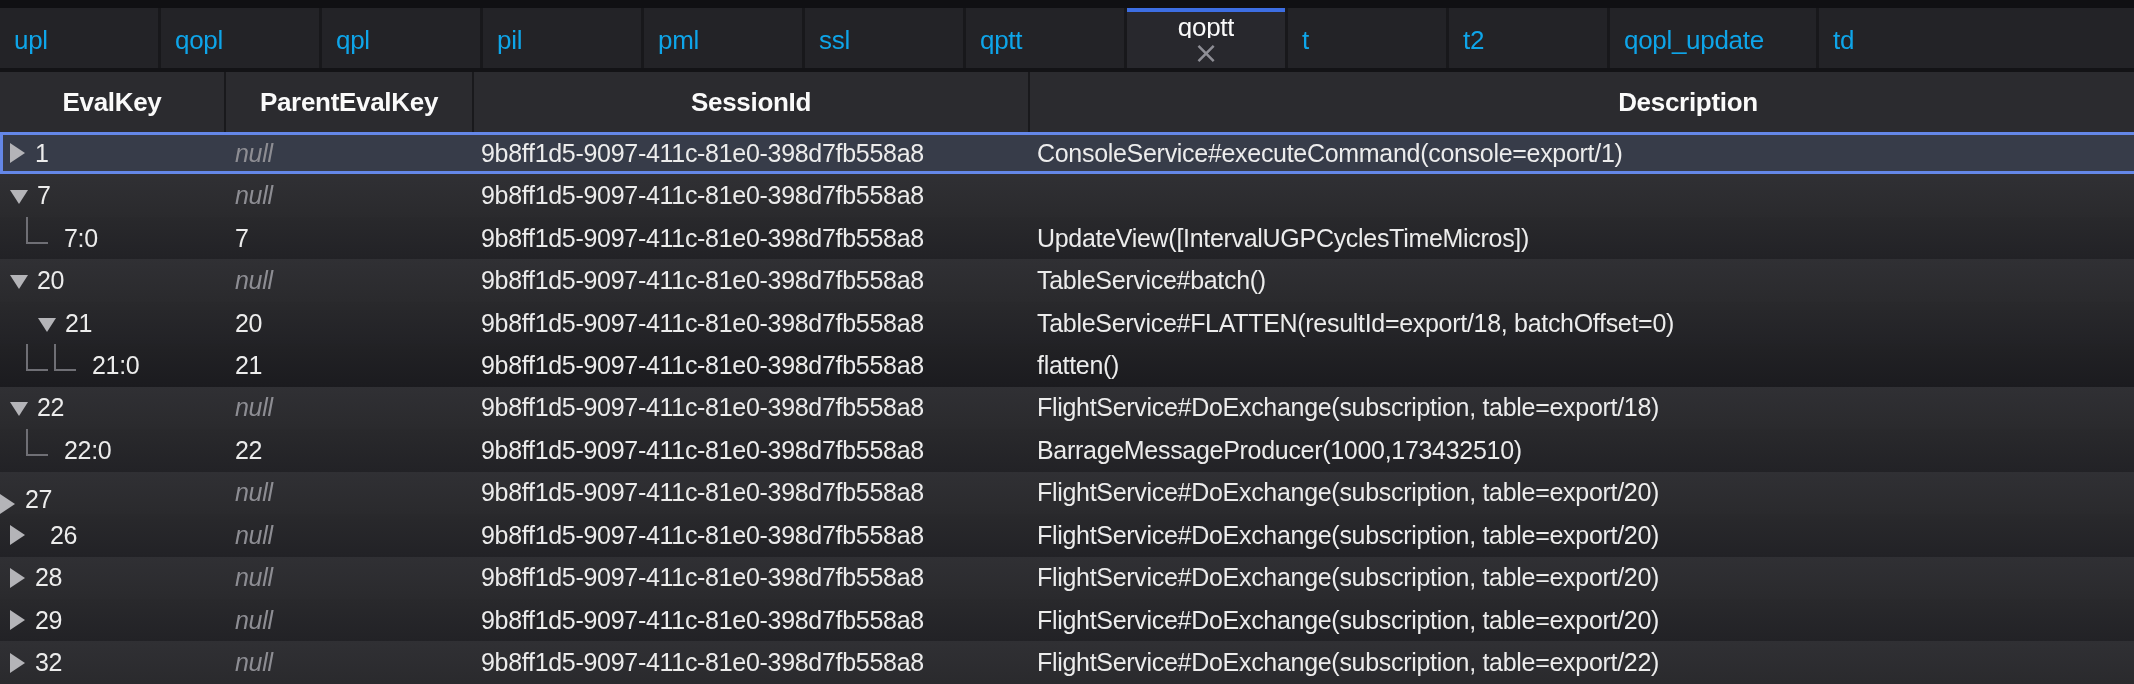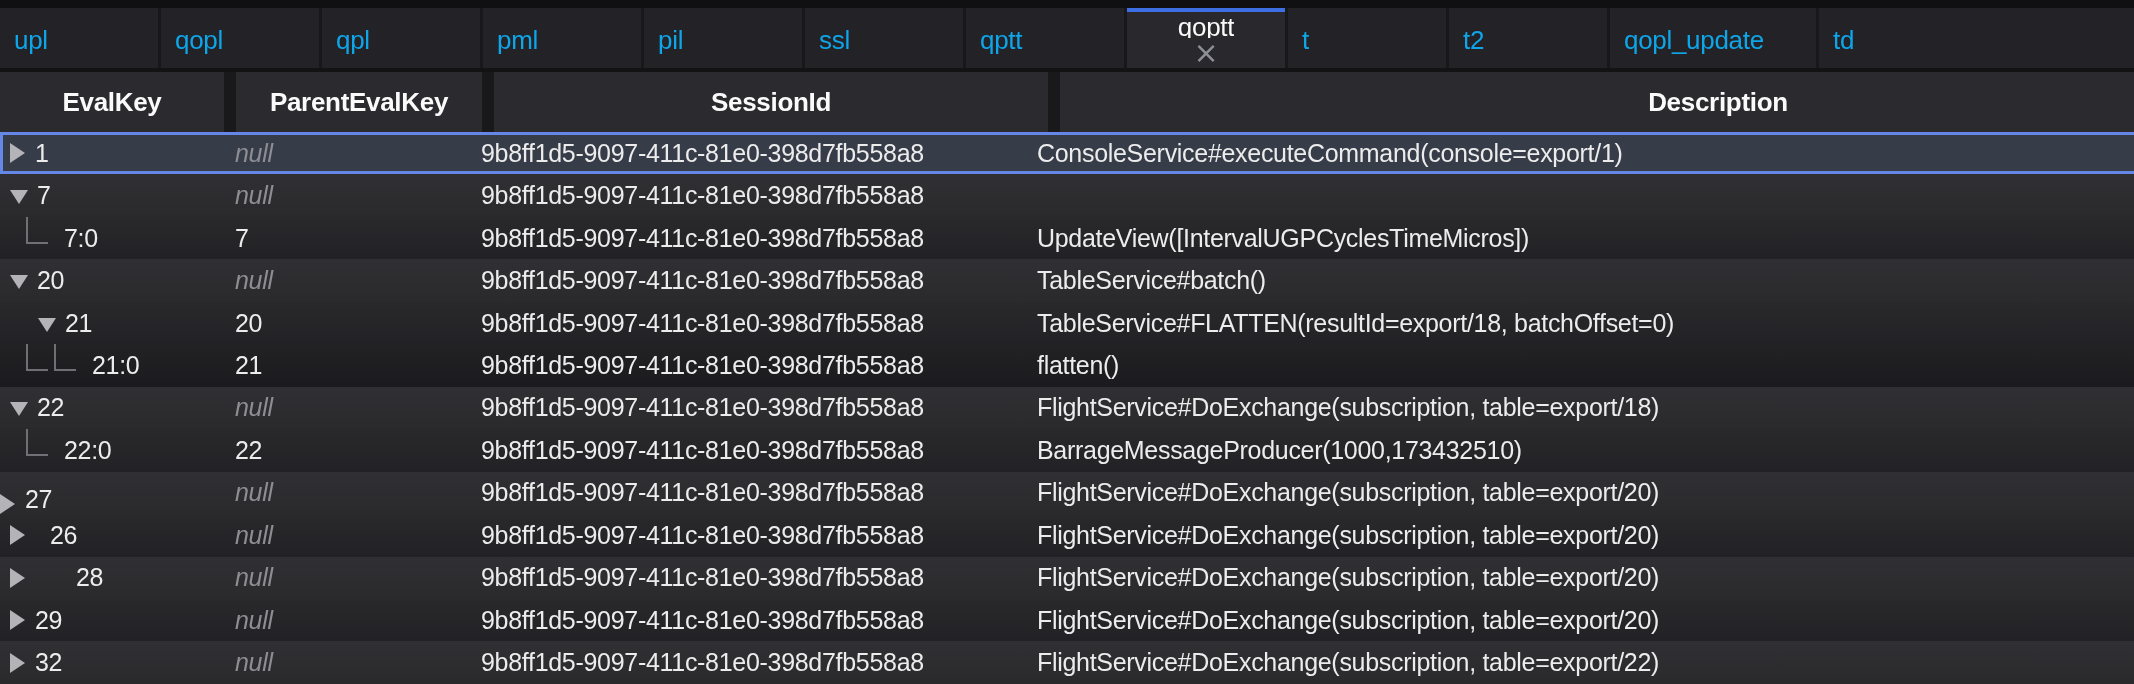--- a/index.html
+++ b/index.html
@@ -35,21 +35,21 @@
     flex: none; color: #8e8e95; font-size: 30px; line-height: 1;
     padding: 0 2px; cursor: pointer; font-family: "DejaVu Sans", sans-serif;
   }
 
   
   .gap { height: 4px; background: #131316; flex: none; }
 
   
   .thead {
     height: 60px; flex: none; background: #19191c;
-    display: flex; gap: 12px; overflow: hidden;
+    display: flex; gap: 2px; overflow: hidden;
   }
   .th {
     background: #2b2b2f; color: #fafafa; font-weight: bold; font-size: 26px;
     display: flex; align-items: center; justify-content: center;
     flex: none; letter-spacing: -0.3px; cursor: pointer;
   }
 
   
   .tbody { flex: 1; display: flex; flex-direction: column; overflow: hidden; }
   .row {
@@ -103,24 +103,24 @@
       <div class="tab">
         <span class="label">upl</span>
       </div>
       <div class="tab">
         <span class="label">qopl</span>
       </div>
       <div class="tab">
         <span class="label">qpl</span>
       </div>
       <div class="tab">
+        <span class="label">pil</span>
+      </div>
+      <div class="tab">
         <span class="label">pml</span>
-      </div>
-      <div class="tab">
-        <span class="label">pil</span>
       </div>
       <div class="tab">
         <span class="label">ssl</span>
       </div>
       <div class="tab">
         <span class="label">qptt</span>
       </div>
       <div class="tab active">
         <span class="label">qoptt</span>
         <span class="close-icon">×</span>
@@ -288,21 +288,21 @@
           <span class="null-val">null</span>
         </div>
         <div class="cell c-session">
           <span>9b8ff1d5-9097-411c-81e0-398d7fb558a8</span>
         </div>
         <div class="cell c-desc">
           <span>FlightService#DoExchange(subscription, table=export/20)</span>
         </div>
       </div>
       <div class="row shade-light">
-        <div class="cell c-evalkey" style="padding-left: 10px; gap: 41px;">
+        <div class="cell c-evalkey" style="padding-left: 10px;">
           <span class="tri-right"></span>
           <span>28</span>
         </div>
         <div class="cell c-parent">
           <span class="null-val">null</span>
         </div>
         <div class="cell c-session">
           <span>9b8ff1d5-9097-411c-81e0-398d7fb558a8</span>
         </div>
         <div class="cell c-desc">

